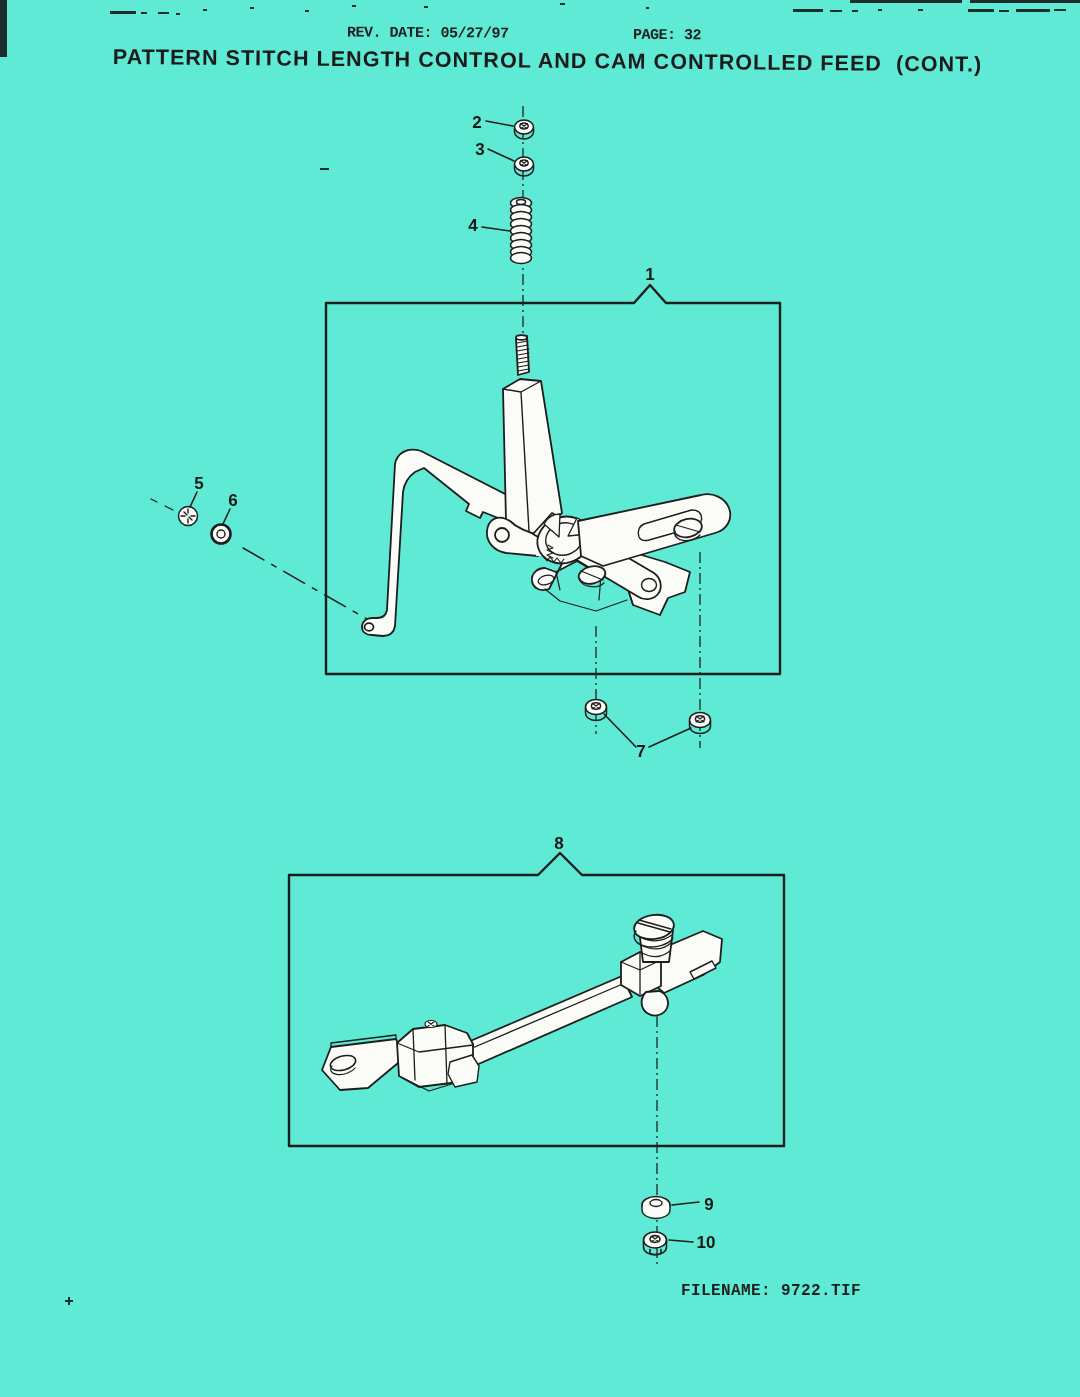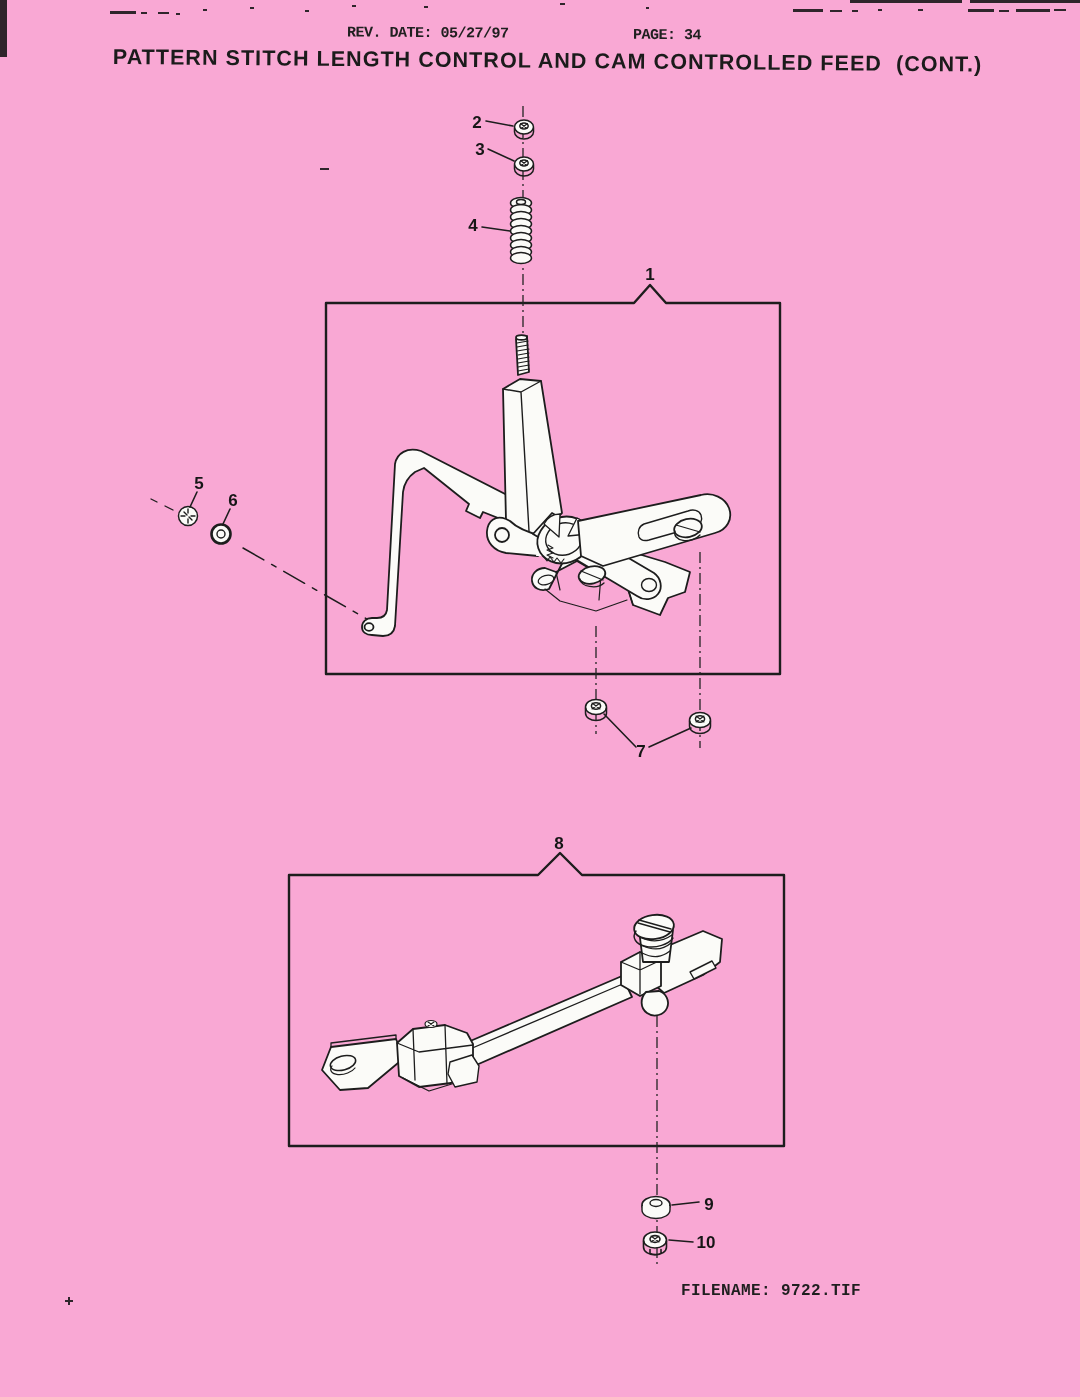--- a/index.html
+++ b/index.html
@@ -1,18 +1,18 @@
 <!DOCTYPE html>
 <html><head>
 <meta charset="utf-8">
 <style>
   html,body{margin:0;padding:0;background:#e8e8e6;}
   .page{
     position:relative;width:1080px;height:1397px;margin:0 auto;
-    background:#f9a8d4;overflow:hidden;
+    background:#5eead4;overflow:hidden;
     font-family:"Liberation Sans",sans-serif;color:#1d1d1d;
   }
   .abs{position:absolute;white-space:pre;}
   .hdr{
     font-family:"Liberation Mono",monospace;font-weight:700;
     font-size:15px;letter-spacing:-0.5px;color:#202020;
   }
   .title{
     font-size:21.5px;font-weight:700;letter-spacing:1.05px;color:#1b1b1b;
     transform:rotate(0.5deg);transform-origin:left top;
@@ -28,21 +28,21 @@
   .cl{stroke:#242424;stroke-width:1.3;fill:none;stroke-dasharray:11 4 2 4;}
   .ld{stroke:#1d1d1d;stroke-width:1.6;fill:none;stroke-linecap:round;}
   .art{fill:#141414;}
 </style>
 </head>
 <body>
 
 <div class="page">
 
   <div class="abs hdr" style="left:347px;top:25px;transform:rotate(0.35deg);">REV. DATE: 05/27/97</div>
-  <div class="abs hdr" style="left:633px;top:27px;transform:rotate(0.35deg);">PAGE: 34</div>
+  <div class="abs hdr" style="left:633px;top:27px;transform:rotate(0.35deg);">PAGE: 32</div>
   <div class="abs title" style="left:113px;top:45px;">PATTERN STITCH LENGTH CONTROL AND CAM CONTROLLED FEED  (CONT.)</div>
   <div class="abs filename" style="left:681px;top:1282px;">FILENAME: 9722.TIF</div>
 
   <svg class="canvas" width="1080" height="1397" viewBox="0 0 1080 1397">
 
     <g opacity="0.88">
       <rect class="art" x="0" y="0" width="7" height="57"></rect>
       <rect class="art" x="850" y="0" width="112" height="3"></rect>
       <rect class="art" x="970" y="0" width="110" height="3"></rect>
       <rect class="art" x="793" y="9" width="30" height="3"></rect>

